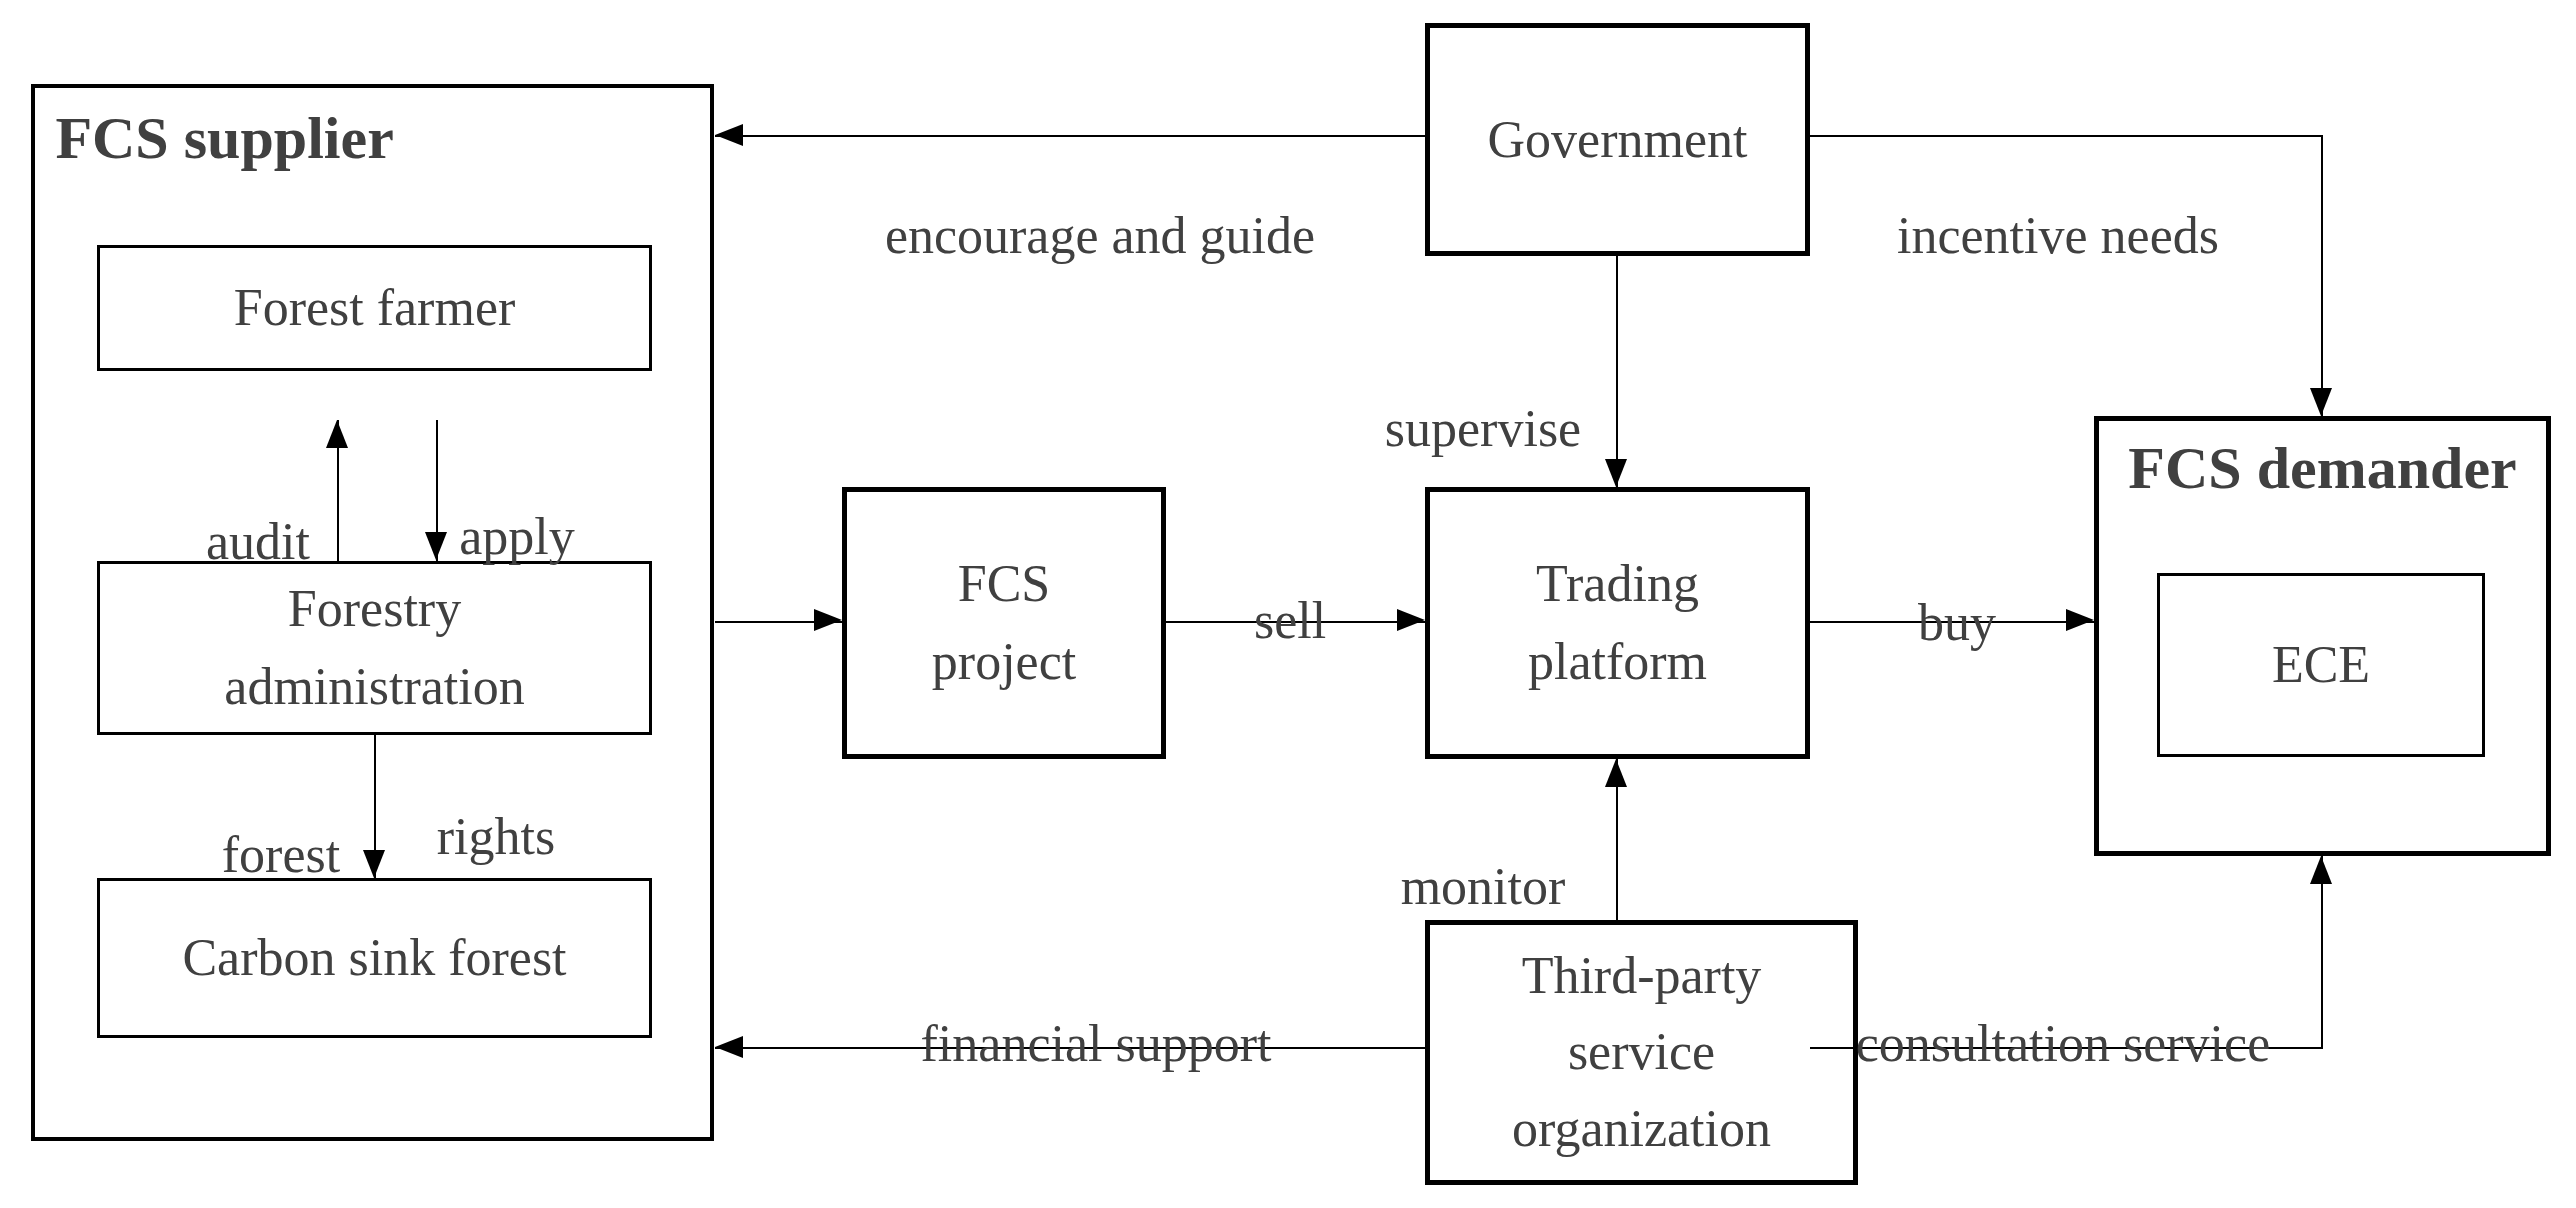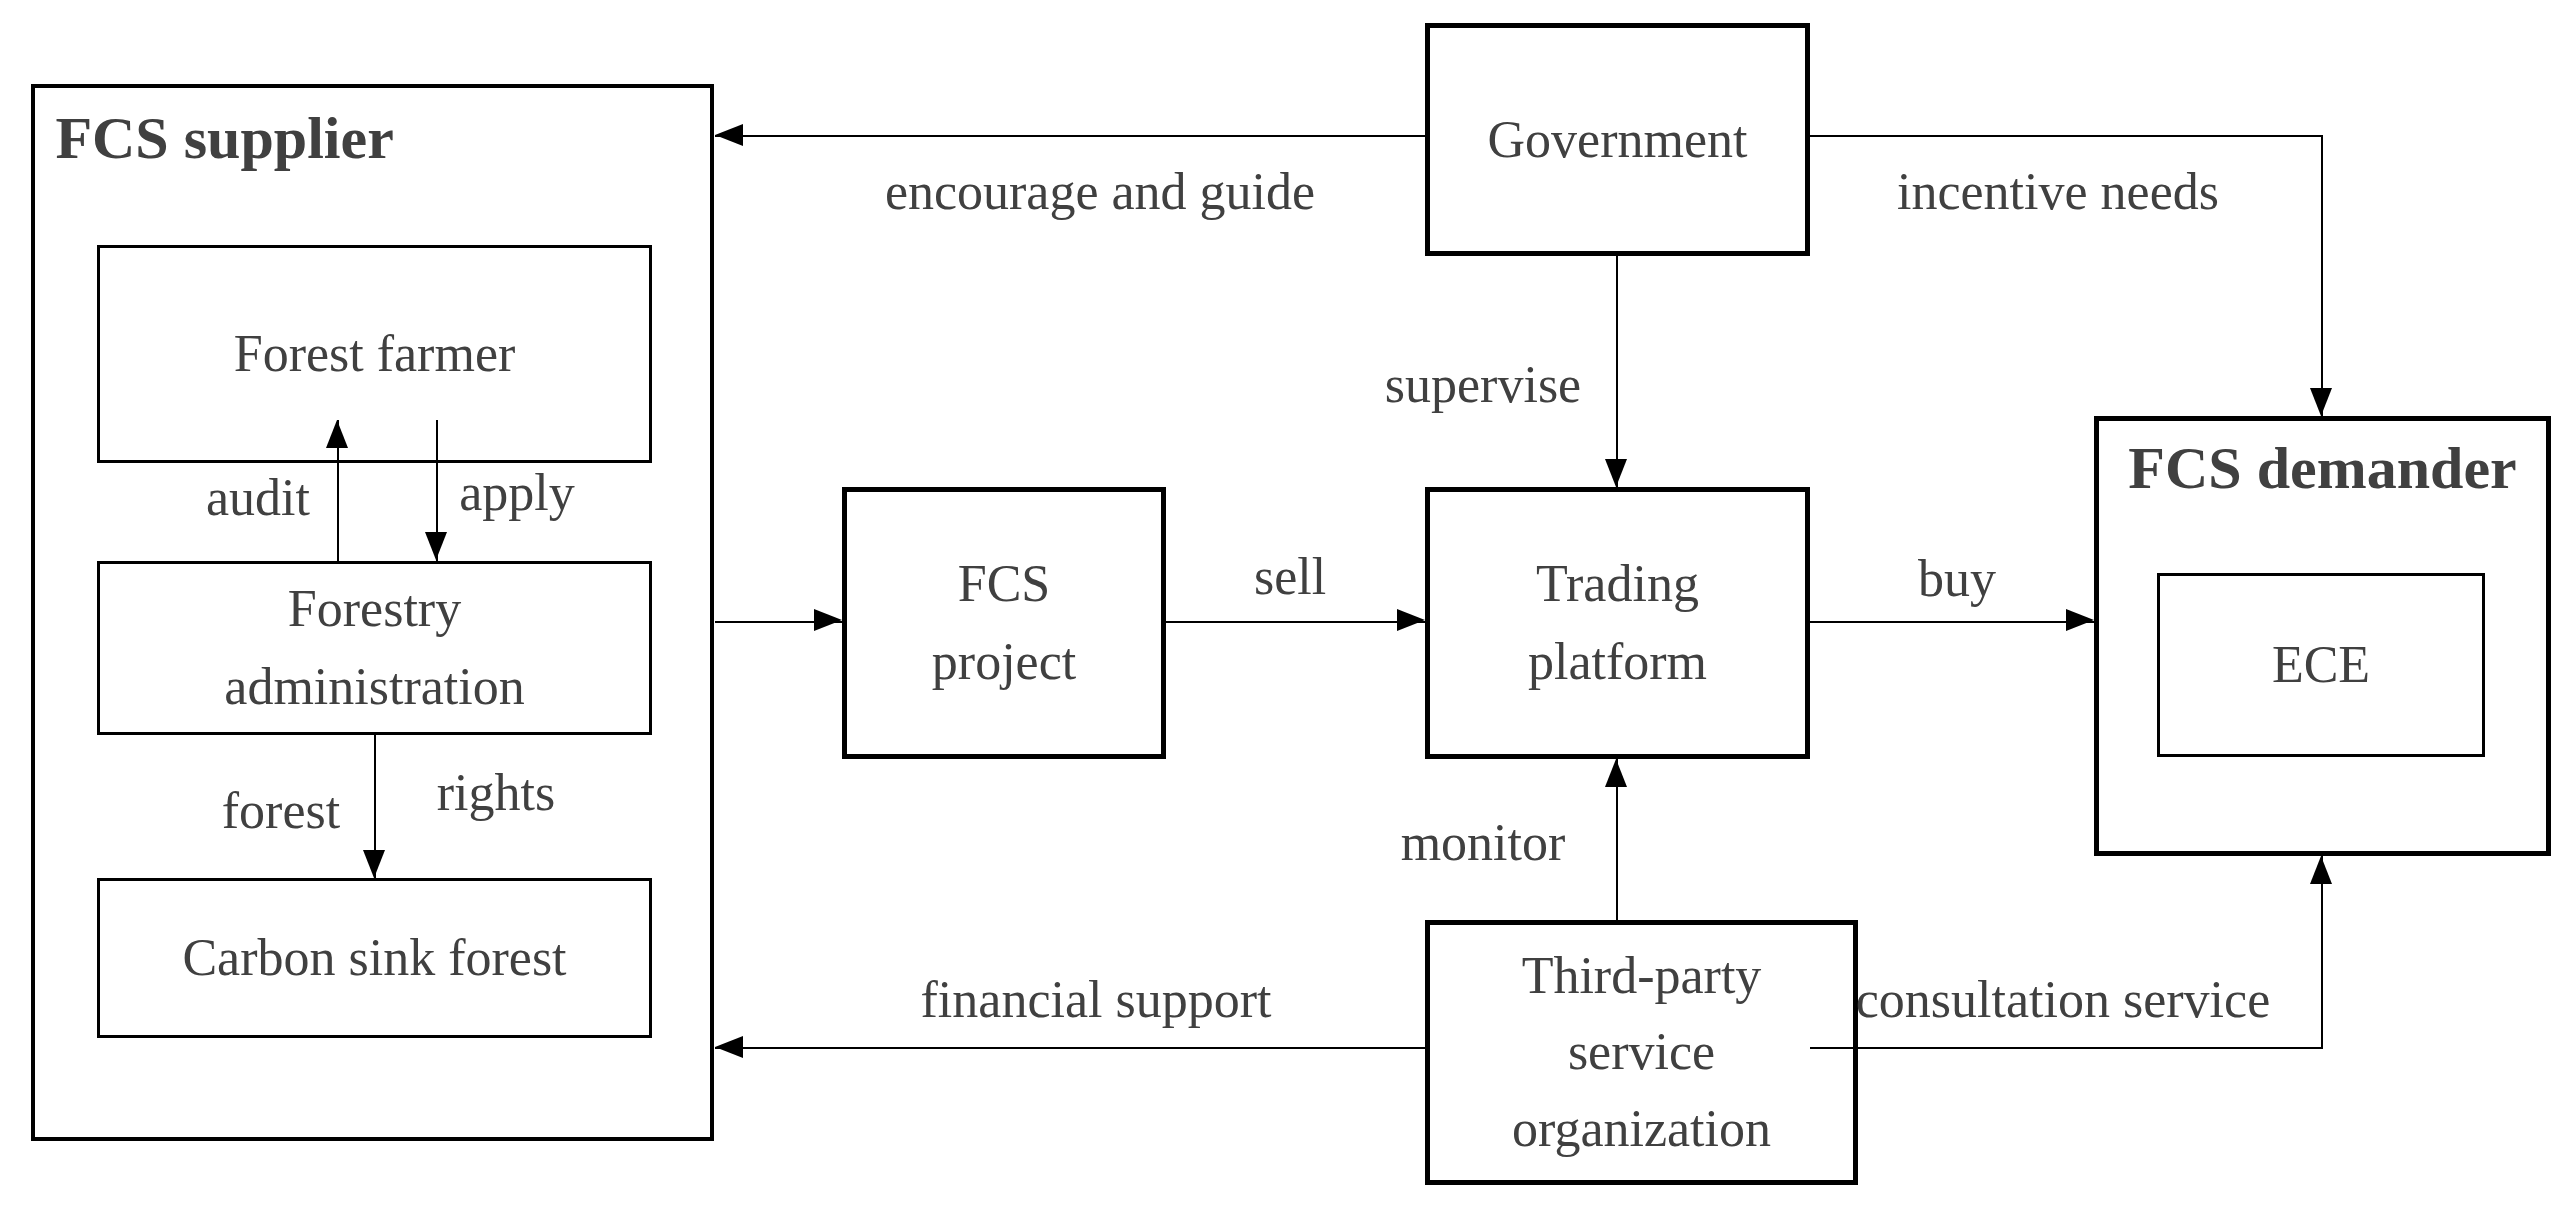--- a/index.html
+++ b/index.html
@@ -36,41 +36,42 @@
     white-space:nowrap;
   }
   .hline,.vline{position:absolute;background:#000000;}
   .hline{height:2.4px;}
   .vline{width:2.4px;}
   .elabel{
     position:absolute;
     transform:translate(-50%,-50%);
     font-size:52px;
     white-space:nowrap;
+    margin-top:44px;
   }
   .arrow{position:absolute;width:0;height:0;}
   .arr-left{border-top:11.8px solid transparent;border-bottom:11.8px solid transparent;border-right:28px solid #000000;}
   .arr-right{border-top:11.8px solid transparent;border-bottom:11.8px solid transparent;border-left:28px solid #000000;}
   .arr-up{border-left:11.8px solid transparent;border-right:11.8px solid transparent;border-bottom:28px solid #000000;}
   .arr-down{border-left:11.8px solid transparent;border-right:11.8px solid transparent;border-top:28px solid #000000;}
 </style>
 </head>
 <body>
 
 <div class="canvas">
 
   <div class="box" style="left:31px;top:84px;width:683px;height:1057px;border-width:4.7px;">
     <span class="container-title" style="left:20.4px;top:17.3px;">FCS supplier</span>
   </div>
 
   <div class="box" style="left:2094px;top:416px;width:457px;height:440px;">
     <span class="container-title" style="left:0;right:0;top:14px;text-align:center;">FCS demander</span>
   </div>
 
-  <div class="box" style="left:97px;top:245px;width:555px;height:218px;border-width:3.9px;">
+  <div class="box" style="left:97px;top:245px;width:555px;height:126px;border-width:3.9px;">
     <span class="box-label">Forest farmer</span>
   </div>
 
   <div class="box" style="left:97px;top:561px;width:555px;height:174px;border-width:3.9px;">
     <span class="box-label">Forestry
 administration</span>
   </div>
 
   <div class="box" style="left:97px;top:878px;width:555px;height:160px;border-width:3.9px;">
     <span class="box-label">Carbon sink forest</span>

